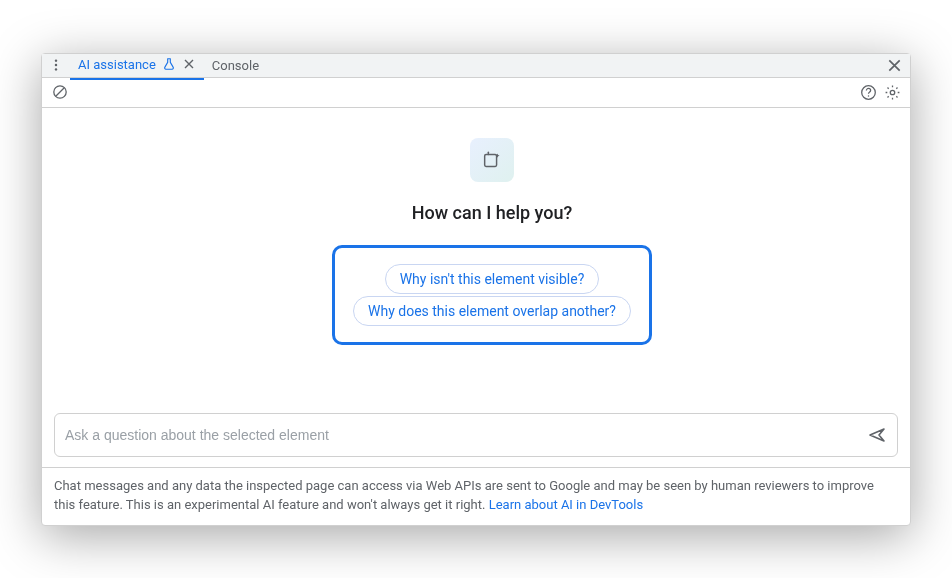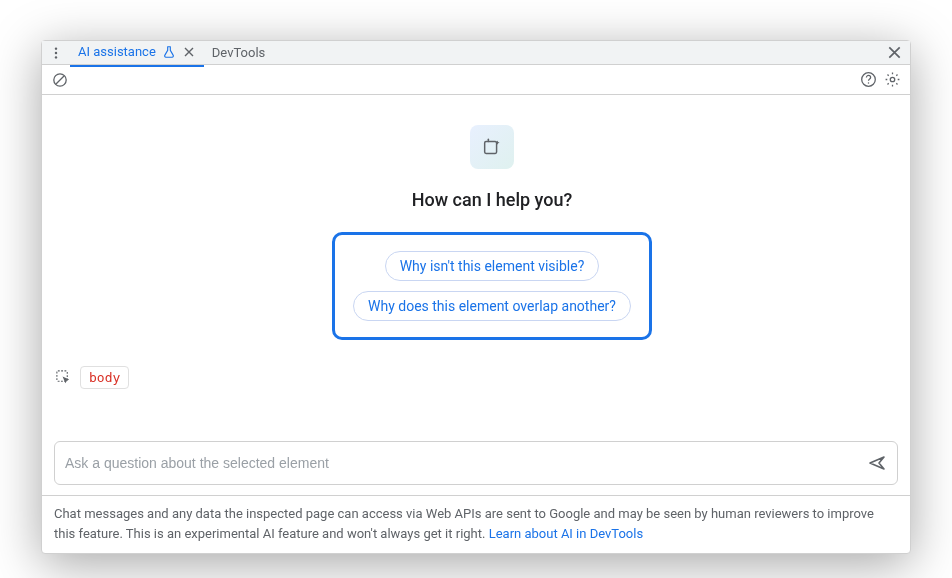--- a/index.html
+++ b/index.html
@@ -93,21 +93,21 @@
       color: #202124;
       margin-bottom: 22px;
     }
     .suggestions {
       border: 3px solid #1a73e8;
       border-radius: 10px;
       padding: 16px 18px;
       display: flex;
       flex-direction: column;
       align-items: center;
-      gap: 10px;
+      gap: 2px;
       justify-content: center;
     }
     .chip {
       border: 1px solid #c9d6f2;
       border-radius: 16px;
       padding: 6px 14px;
       font-size: 14px;
       color: #1a73e8;
       background: #fff;
       cursor: pointer;
@@ -193,21 +193,21 @@
             <path d="M6 2h4M6.5 2v4l-3.2 5.6A1.5 1.5 0 0 0 4.6 14h6.8a1.5 1.5 0 0 0 1.3-2.4L9.5 6V2"></path>
           </svg>
       </span>
       <span class="tab-close">
         <svg width="10" height="10" viewBox="0 0 10 10" stroke="currentColor" stroke-width="1.4">
             <path d="M1 1l8 8M9 1l-8 8"></path>
           </svg>
       </span>
     </div>
     <div class="tab">
-      <span>DevTools</span>
+      <span>Console</span>
     </div>
     <div class="tabbar-spacer"></div>
     <div class="tabbar-close">
       <svg width="13" height="13" viewBox="0 0 10 10" stroke="currentColor" stroke-width="1.3">
           <path d="M1 1l8 8M9 1l-8 8"></path>
         </svg>
     </div>
   </div>
 
   <div class="toolbar">
@@ -241,29 +241,20 @@
           <path d="M18 5l.7 1.6L20.3 7.3 18.7 8 18 9.6 17.3 8 15.7 7.3 17.3 6.6z" fill="#5f6368" stroke="none"></path>
         </svg>
     </div>
     <div class="heading">How can I help you?</div>
     <div class="suggestions">
       <div class="chip">Why isn't this element visible?</div>
       <div class="chip">Why does this element overlap another?</div>
     </div>
   </div>
 
-  <div class="context-row">
-    <div class="element-pick">
-      <svg width="17" height="17" viewBox="0 0 18 18" fill="none" stroke="currentColor" stroke-width="1.2">
-          <rect x="2" y="2" width="11" height="11" stroke-dasharray="2 1.5" rx="1"></rect>
-          <path d="M8 8l7 3-2.5 1.5L11 15z" fill="currentColor" stroke="none"></path>
-        </svg>
-    </div>
-    <div class="element-tag">body</div>
-  </div>
 
   <div class="input-row">
     <div class="input-wrap">
       <input class="ask-input" type="text" placeholder="Ask a question about the selected element" style="">
       <div class="send-btn">
         <svg width="20" height="20" viewBox="0 0 20 20" fill="none" stroke="currentColor" stroke-width="1.6" stroke-linejoin="round">
             <path d="M3 10l14-6-5 6 5 6z"></path>
           </svg>
       </div>
     </div>

